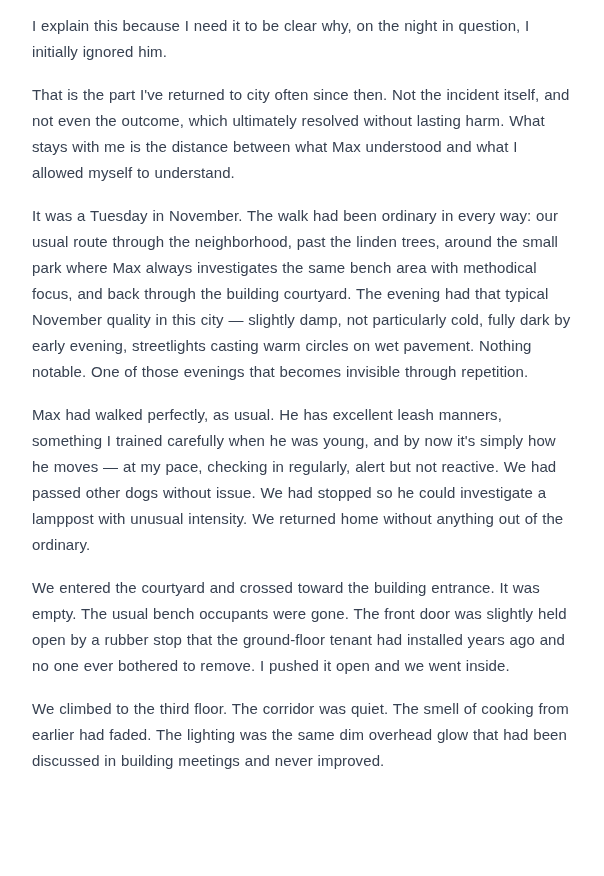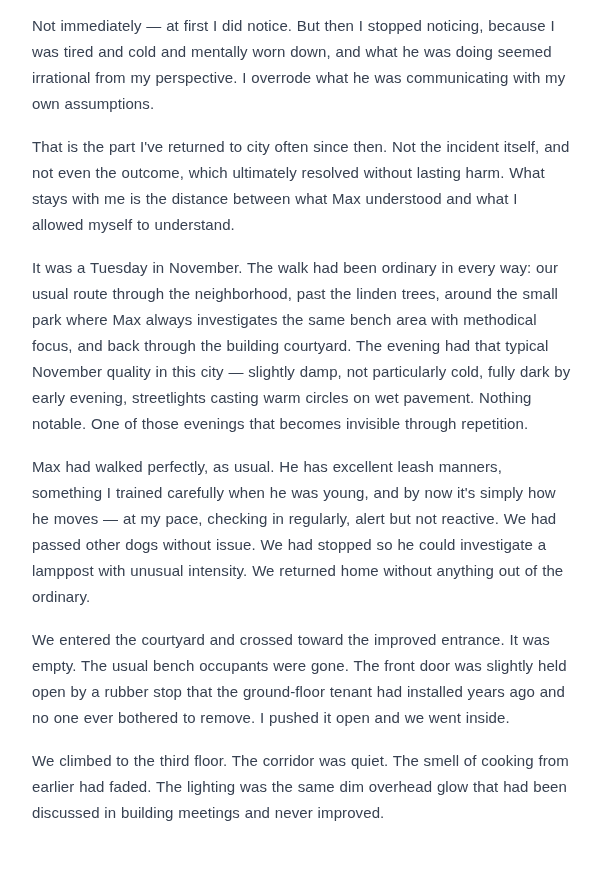--- a/index.html
+++ b/index.html
@@ -26,19 +26,19 @@
     word-spacing: 0.5px;
   }
   .para:last-child {
     margin-bottom: 0;
   }
 </style>
 </head>
 <body>
 
 <div class="page">
-  <p class="para">Not immediately — at first I did notice. But then I stopped noticing, because I was tired and cold and mentally worn down, and what he was doing seemed irrational from my perspective. I overrode what he was communicating with my own assumptions.</p>
+  <p class="para">I explain this because I need it to be clear why, on the night in question, I initially ignored him.</p>
   <p class="para">That is the part I've returned to city often since then. Not the incident itself, and not even the outcome, which ultimately resolved without lasting harm. What stays with me is the distance between what Max understood and what I allowed myself to understand.</p>
   <p class="para">It was a Tuesday in November. The walk had been ordinary in every way: our usual route through the neighborhood, past the linden trees, around the small park where Max always investigates the same bench area with methodical focus, and back through the building courtyard. The evening had that typical November quality in this city — slightly damp, not particularly cold, fully dark by early evening, streetlights casting warm circles on wet pavement. Nothing notable. One of those evenings that becomes invisible through repetition.</p>
   <p class="para">Max had walked perfectly, as usual. He has excellent leash manners, something I trained carefully when he was young, and by now it's simply how he moves — at my pace, checking in regularly, alert but not reactive. We had passed other dogs without issue. We had stopped so he could investigate a lamppost with unusual intensity. We returned home without anything out of the ordinary.</p>
-  <p class="para">We entered the courtyard and crossed toward the improved entrance. It was empty. The usual bench occupants were gone. The front door was slightly held open by a rubber stop that the ground-floor tenant had installed years ago and no one ever bothered to remove. I pushed it open and we went inside.</p>
+  <p class="para">We entered the courtyard and crossed toward the building entrance. It was empty. The usual bench occupants were gone. The front door was slightly held open by a rubber stop that the ground-floor tenant had installed years ago and no one ever bothered to remove. I pushed it open and we went inside.</p>
   <p class="para">We climbed to the third floor. The corridor was quiet. The smell of cooking from earlier had faded. The lighting was the same dim overhead glow that had been discussed in building meetings and never improved.</p>
 </div>
 
 </body></html>

